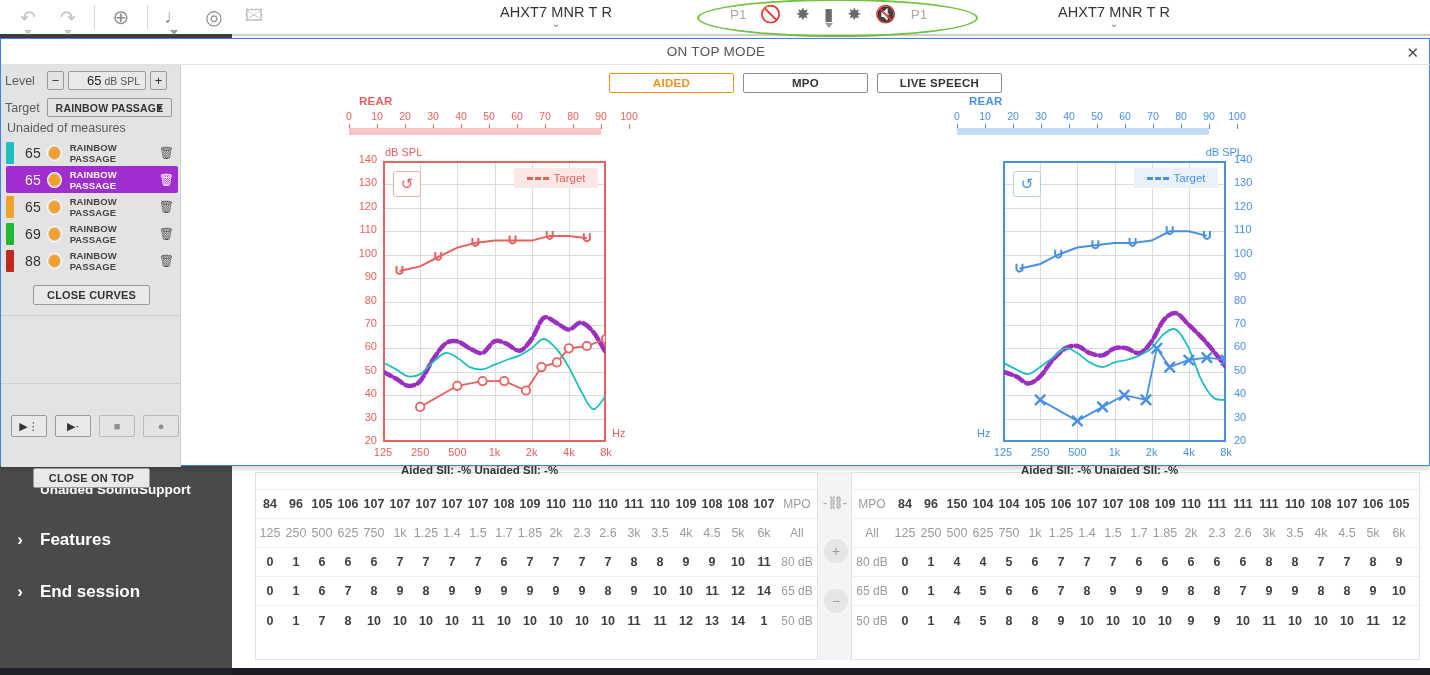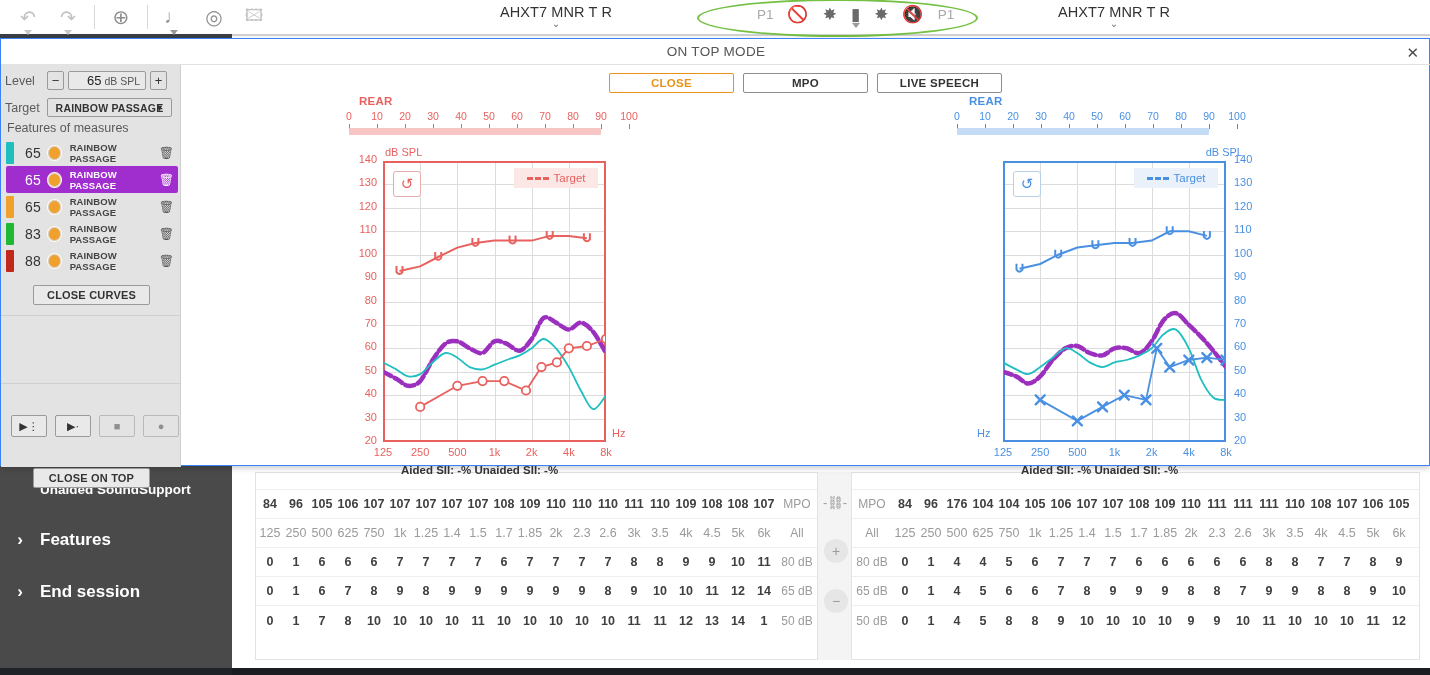--- a/index.html
+++ b/index.html
@@ -17,21 +17,21 @@
   .caret { position:absolute; bottom:-3px; left:50%; transform:translateX(-50%);
            width:0;height:0;border-left:4px solid transparent;border-right:4px solid transparent;
            border-top:5px solid #9a9a9a; }
   .caret.dim { border-top-color:#c8c8c8; }
   .dev-label { position:absolute; top:4px; font-size:14.5px; color:#333; letter-spacing:.1px;}
   .dev-label .cv { display:block; text-align:center; font-size:10px; color:#777; line-height:8px;}
   .dev-left { left:500px; }
   .dev-right { left:1058px; }
   .ellipse { position:absolute; left:697px; top:-1px; width:281px; height:38px;
              border:2.5px solid #74c043; border-radius:50%; }
-  .devicons { position:absolute; left:730px; top:4px; display:flex; align-items:center; gap:14px;margin-left:27px; }
+  .devicons { position:absolute; left:730px; top:4px; display:flex; align-items:center; gap:14px; }
   .devicons .p { font-size:13.5px; color:#a9a9a9; }
   .devicons .ic { color:#6a6a6a; display:flex; align-items:center; position:relative;}
 
   
   .dark-nav { position:absolute; left:0; top:34px; width:232px; height:641px; background:#4a4a4a; }
   .dark-nav .topbar { position:absolute; left:0; top:0; width:232px; height:6px; background:#3a3f45; }
   .nav-item { position:absolute; left:0; width:232px; height:40px; display:flex; align-items:center;
               color:#fff; }
   .nav-item .chev { width:40px; text-align:center; font-size:17px; font-weight:bold; color:#fff; }
   .nav-item .lbl { font-size:17px; font-weight:bold; }
@@ -303,21 +303,21 @@
         <span class="cell lbl">50 dB</span>
       </div>
   </div>
 
   <div class="tbl-wrap tbl-right">
     <div class="tblrow"></div>
     <div class="tblrow" id="R-mpo" style="justify-content: flex-start;">
         <span class="cell lbl">MPO</span>
         <span class="cell b" style="width: 26px;">84</span>
         <span class="cell b" style="width: 26px;">96</span>
-        <span class="cell b" style="width: 26px;">176</span>
+        <span class="cell b" style="width: 26px;">150</span>
         <span class="cell b" style="width: 26px;">104</span>
         <span class="cell b" style="width: 26px;">104</span>
         <span class="cell b" style="width: 26px;">105</span>
         <span class="cell b" style="width: 26px;">106</span>
         <span class="cell b" style="width: 26px;">107</span>
         <span class="cell b" style="width: 26px;">107</span>
         <span class="cell b" style="width: 26px;">108</span>
         <span class="cell b" style="width: 26px;">109</span>
         <span class="cell b" style="width: 26px;">110</span>
         <span class="cell b" style="width: 26px;">111</span>
@@ -480,21 +480,21 @@
         </div>
         <div class="row-sig">
           <span class="mini-lbl">Target</span>
           <span class="sigbox">
             <span class="txt">RAINBOW PASSAGE</span>
             <span class="dn">▼</span>
           </span>
         </div>
       </div>
 
-      <div class="seq-title">Features of measures</div>
+      <div class="seq-title">Unaided of measures</div>
       <div class="seq-list" id="seq-list">
           <div class="seq-row">
             <span class="swatch" style="background:#1fbfc0"></span>
             <span class="val">65</span>
             <span class="dot"></span>
             <span class="nm">RAINBOW PASSAGE</span>
             <span class="trash">🗑</span>
           </div>
           <div class="seq-row active">
             <span class="swatch" style="background:#a02ecf"></span>
@@ -505,21 +505,21 @@
           </div>
           <div class="seq-row">
             <span class="swatch" style="background:#f0a02c"></span>
             <span class="val">65</span>
             <span class="dot"></span>
             <span class="nm">RAINBOW PASSAGE</span>
             <span class="trash">🗑</span>
           </div>
           <div class="seq-row">
             <span class="swatch" style="background:#1fb832"></span>
-            <span class="val">83</span>
+            <span class="val">69</span>
             <span class="dot"></span>
             <span class="nm">RAINBOW PASSAGE</span>
             <span class="trash">🗑</span>
           </div>
           <div class="seq-row">
             <span class="swatch" style="background:#c0281e"></span>
             <span class="val">88</span>
             <span class="dot"></span>
             <span class="nm">RAINBOW PASSAGE</span>
             <span class="trash">🗑</span>
@@ -533,21 +533,21 @@
       <div class="playrow" id="playrow">
           <div class="pbtn">▶⋮</div>
           <div class="pbtn">▶·</div>
           <div class="pbtn dim">■</div>
           <div class="pbtn dim">●</div>
         </div>
       <div class="closeontop">CLOSE ON TOP</div>
     </div>
 
     <div class="tabs" id="tabs">
-        <div class="tab sel">CLOSE</div>
+        <div class="tab sel">AIDED</div>
         <div class="tab">MPO</div>
         <div class="tab">LIVE SPEECH</div>
       </div>
 
     <div class="chart chart-left" id="chart-left">
         <div class="rear" style="left:28px;top:0;color:#e8615f">REAR</div>
         <div class="scale-nums" style="left:4px;top:15px;color:#e8615f">
           <span>0</span>
           <span>10</span>
           <span>20</span>

